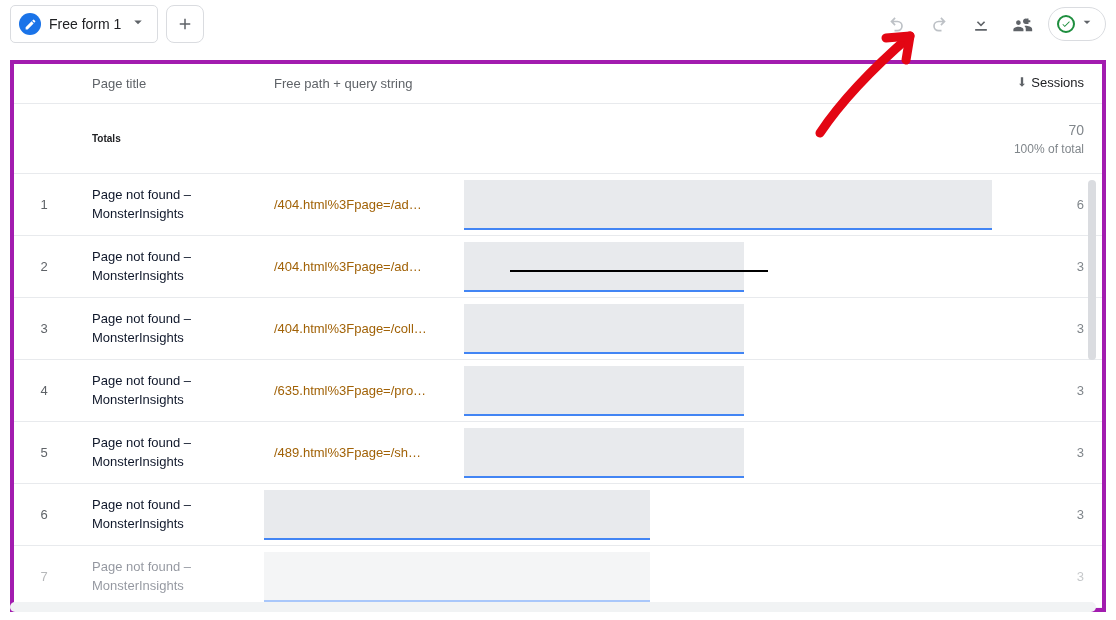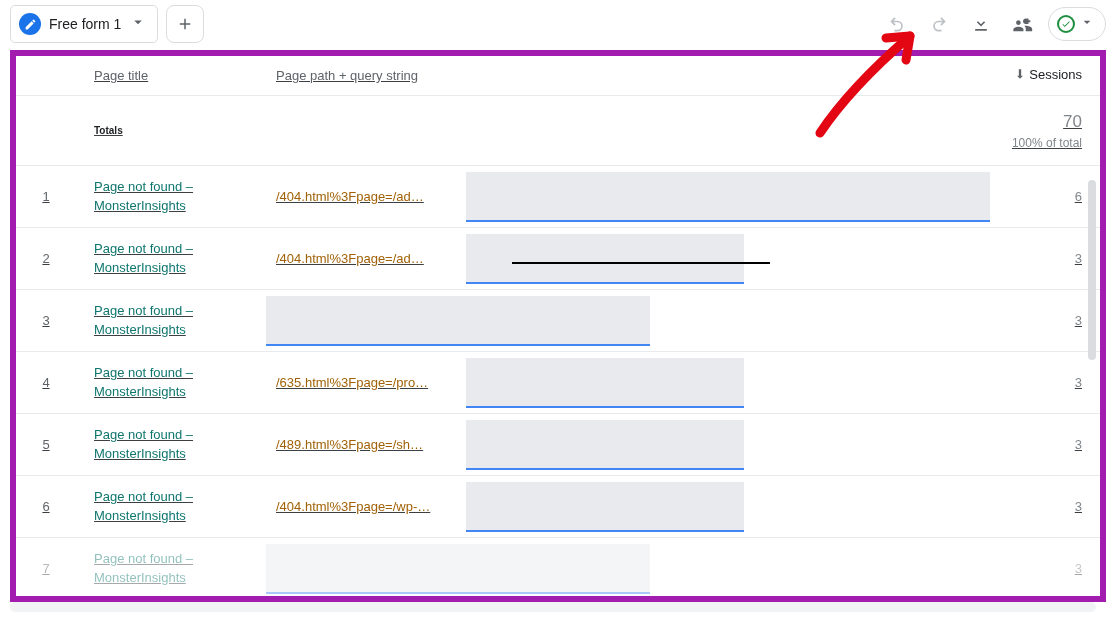--- a/index.html
+++ b/index.html
@@ -70,26 +70,25 @@
   .status-chip .check {
     width: 18px; height: 18px;
     border-radius: 50%;
     border: 2px solid #1e8e3e;
     display: flex; align-items: center; justify-content: center;
   }
   .status-chip .check svg { fill: #1e8e3e; }
   .status-chip .caret svg { fill: #5f6368; }
 
   .report {
-    border: 6px solid #a21caf;
-    margin: 2px 10px 0 10px;
+    border: 4px solid #a21caf;
+    margin: 12px 10px 0 10px;
     height: 552px;
     overflow: hidden;
     position: relative;
-    text-decoration: underline;
   }
   .colhdr {
     display: flex;
     height: 40px;
     border-bottom: 1px solid #e8eaed;
     align-items: center;
     font-size: 13px;
     color: #5f6368;
   }
   .col-num   { width: 60px; text-align: center; }
@@ -101,33 +100,33 @@
   .sess-hdr svg { fill: #5f6368; }
 
   .totals-row {
     display: flex;
     height: 70px;
     border-bottom: 1px solid #e8eaed;
     align-items: center;
   }
   .totals-row .col-title { font-weight: bold; color: #202124; font-size: 10px;}
   .totals-right { width: 130px; text-align: right; padding-right: 18px;}
-  .totals-num { color: #80868b; font-size: 17px; }
+  .totals-num { color: #80868b; font-size: 14px; }
   .totals-sub { color: #80868b; font-size: 12px; margin-top: 4px;}
 
   .data-row {
     display: flex;
     height: 62px;
     border-bottom: 1px solid #e8eaed;
     align-items: center;
     font-size: 13px;
   }
   .data-row.fade { opacity: .45; }
   .data-row .col-num { color: #5f6368; font-size: 13px;}
-  .data-row .col-title { color: #0f766e; line-height: 1.4;}
+  .data-row .col-title { color: #0f172a; line-height: 1.4;}
   .data-row .col-path  { color: #a16207; white-space: nowrap; overflow: hidden; text-overflow: ellipsis;}
   .data-row .col-chart { height: 100%; position: relative; }
   .bar {
     position: absolute; top: 6px; left: 0;
     height: 50px;
     background: #e8eaed;
     border-bottom: 2px solid #4285f4;
   }
   .blackline {
     position: absolute; left: 46px; top: 34px;
@@ -208,21 +207,21 @@
           <path d="M7 10l5 5 5-5z"></path>
         </svg>
     </span>
   </div>
 </div>
 
 <div class="report">
   <div class="colhdr">
     <div class="col-num"></div>
     <div class="col-title">Page title</div>
-    <div class="col-path">Page path + query string</div>
+    <div class="col-path">Free path + query string</div>
     <div class="col-chart"></div>
     <div class="col-sess">
       <span class="sess-hdr">
         <svg width="14" height="14" viewBox="0 0 24 24">
             <path d="M12 20l-5-5h3V4h4v11h3l-5 5z"></path>
           </svg>
         <span>Sessions</span>
       </span>
     </div>
   </div>
@@ -254,20 +253,21 @@
         <div class="col-path">/404.html%3Fpage=/ad…</div>
         <div class="col-chart">
           <div class="bar" style="width:53%"></div>
           <div class="blackline"></div>
         </div>
         <div class="col-sess">3</div>
       </div>
       <div class="data-row">
         <div class="col-num">3</div>
         <div class="col-title">Page not found –<br>MonsterInsights</div>
+        <div class="col-path">/404.html%3Fpage=/coll…</div>
         <div class="col-chart">
           <div class="bar" style="width:53%"></div>
         </div>
         <div class="col-sess">3</div>
       </div>
       <div class="data-row">
         <div class="col-num">4</div>
         <div class="col-title">Page not found –<br>MonsterInsights</div>
         <div class="col-path">/635.html%3Fpage=/pro…</div>
         <div class="col-chart">
@@ -280,21 +280,20 @@
         <div class="col-title">Page not found –<br>MonsterInsights</div>
         <div class="col-path">/489.html%3Fpage=/sh…</div>
         <div class="col-chart">
           <div class="bar" style="width:53%"></div>
         </div>
         <div class="col-sess">3</div>
       </div>
       <div class="data-row">
         <div class="col-num">6</div>
         <div class="col-title">Page not found –<br>MonsterInsights</div>
-        <div class="col-path">/404.html%3Fpage=/wp-…</div>
         <div class="col-chart">
           <div class="bar" style="width:53%"></div>
         </div>
         <div class="col-sess">3</div>
       </div>
       <div class="data-row fade">
         <div class="col-num">7</div>
         <div class="col-title">Page not found –<br>MonsterInsights</div>
         <div class="col-chart">
           <div class="bar" style="width:53%"></div>

